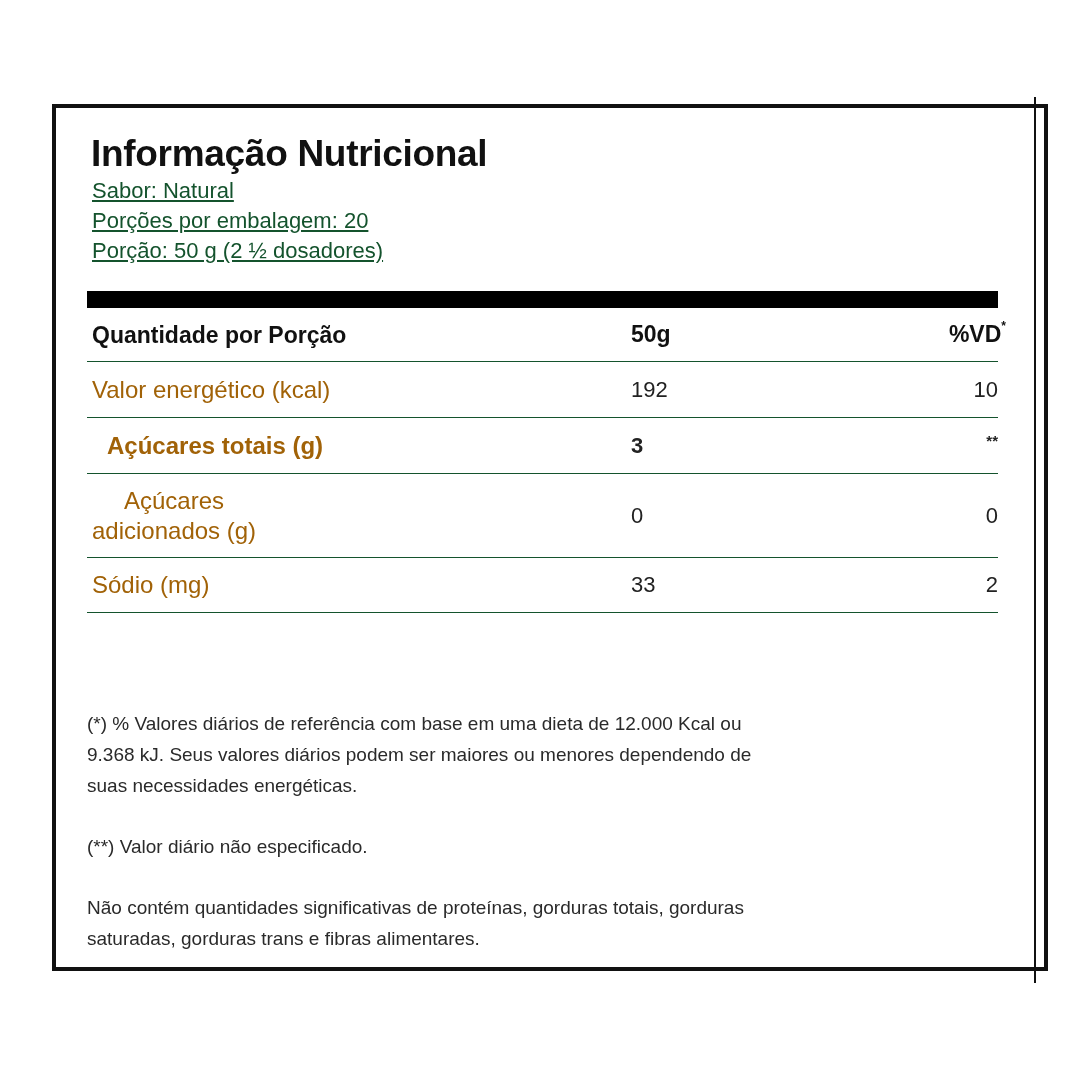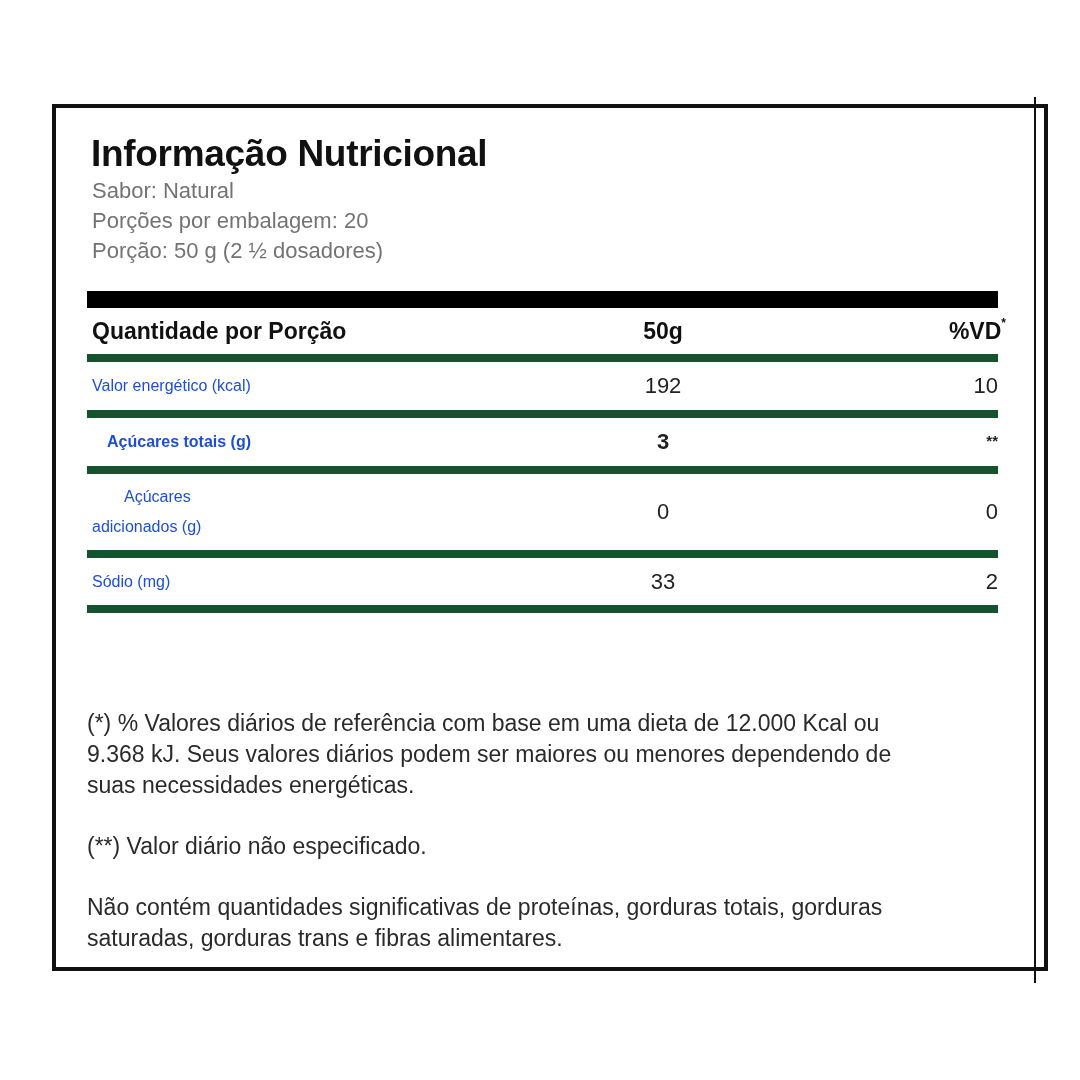--- a/index.html
+++ b/index.html
@@ -43,53 +43,53 @@
       letter-spacing: -0.3px;
       line-height: 44px;
       margin: 0;
     }
     .meta {
       position: absolute;
       left: 36px;
       top: 68px;
       font-size: 22px;
       line-height: 30px;
-      color: #737373;
+      color: #14532d;
+      text-decoration: underline;
     }
     .meta div { white-space: nowrap; }
 
     .table {
       position: absolute;
       left: 31px;
       top: 183px;
       width: 911px;
     }
     .thick-bar {
       height: 17px;
       background: #000;
     }
     .row {
       position: relative;
-      border-bottom: 8px solid #14532d;
+      border-bottom: 1px solid #14532d;
       box-sizing: border-box;
       display: flex;
       align-items: center;
     }
     .row .c-label {
       position: absolute;
       left: 5px;
-      font-size: 16px;
+      font-size: 24px;
       line-height: 30px;
-      color: #1d4ed8;
+      color: #a16207;
     }
     .row .c-qty {
       position: absolute;
-      left: 516px;
+      left: 544px;
       width: 120px;
-      text-align: center;
       font-size: 22px;
       color: #222;
     }
     .row .c-vd {
       position: absolute;
       right: 0;
       text-align: right;
       font-size: 22px;
       color: #222;
     }
@@ -105,21 +105,21 @@
     .c-label.indent1 { left: 20px; }
     .c-label.indent2 { left: 5px; }
     .c-label.indent2 .first-line { padding-left: 32px; }
     .c-vd.small-stars { font-size: 15px; top: 14px; }
 
     .footnotes {
       position: absolute;
       left: 31px;
       top: 600px;
       width: 900px;
-      font-size: 23px;
+      font-size: 19px;
       line-height: 31px;
       color: #2a2a2a;
     }
     .footnotes p { margin: 0; }
     .footnotes .gap { height: 30px; }
   </style>
 </head>
 <body>
 
 <div class="outer-line"></div>

